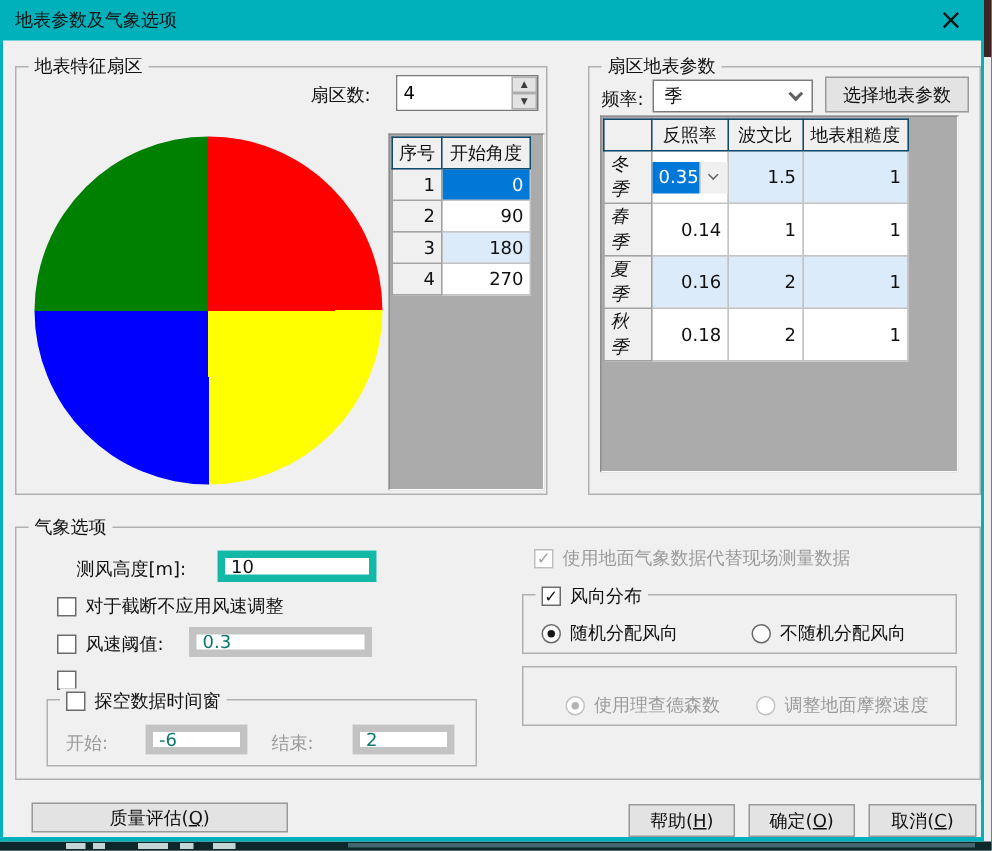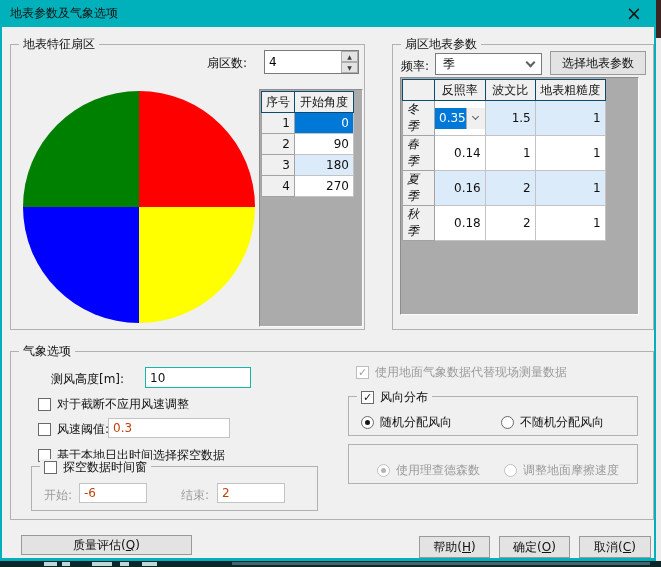--- a/index.html
+++ b/index.html
@@ -30,23 +30,23 @@
   .close { margin-left:auto; font-size:19px; line-height:19px; color:#131313; padding:0 4px; }
 
   .group { position:absolute; border:1px solid #b1b1b1; }
   .glabel { position:absolute; top:-9px; left:8px; background:#f0f0f0; padding:0 4px; white-space:nowrap; }
   .gcheck { position:absolute; top:-8px; left:8px; background:#f0f0f0; padding:0 4px;
     display:flex; align-items:center; gap:6px; white-space:nowrap; }
 
   .lbl { position:absolute; white-space:nowrap; }
   .dis-t { color:#9b9b9b;text-align:center; }
 
-  .txt { position:absolute; border:1px solid #14b8a6; background:#fff; padding:1px 4px;
+  .txt { position:absolute; border:5px solid #14b8a6; background:#fff; padding:1px 4px;
     font-family:inherit; font-size:12px; color:#111; outline:none; }
-  .txt.dis { border-color:#c3c3c3; color:#c2410c; }
+  .txt.dis { border-color:#c3c3c3; color:#0f766e;margin-left:18px; }
 
   .btn { position:absolute; background:#e3e3e3; border:1px solid #9a9a9a;
     display:flex; align-items:center; justify-content:center; white-space:nowrap; }
   .u { text-decoration:underline; }
 
   .cbrow { position:absolute; display:flex; align-items:center; gap:6px; white-space:nowrap; }
   .cb { width:13px; height:13px; border:1px solid #6a6a6a; background:#fff;
     font-size:11px; line-height:11px; text-align:center; color:#151515; flex:0 0 auto; }
   .cb.dis { border-color:#bdbdbd; color:#9f9f9f; }
   .rb { width:13px; height:13px; border:1px solid #6a6a6a; border-radius:50%; background:#fff;
@@ -228,21 +228,20 @@
       </div>
 
       <div class="cbrow" style="left:27px;top:69px">
         <span class="cb"></span>
         <span>风速阈值:</span>
       </div>
       <input class="txt dis" style="left: 97px; top: 66px; width: 122px; height: 20px;" disabled="" value="0.3">
 
       <div class="cbrow" style="left:27px;top:95px">
         <span class="cb"></span>
-        <span>基于本地日出时间选择探空数据</span>
       </div>
 
       <div class="group" style="left:20px;top:114px;width:287px;height:45px">
         <div class="gcheck">
           <span class="cb"></span>
           <span>探空数据时间窗</span>
         </div>
         <span class="lbl dis-t" style="left:12px;top:20px">开始:</span>
         <input class="txt dis" style="left: 47px; top: 16px; width: 68px; height: 20px;" disabled="" value="-6">
         <span class="lbl dis-t" style="left:149px;top:20px">结束:</span>

